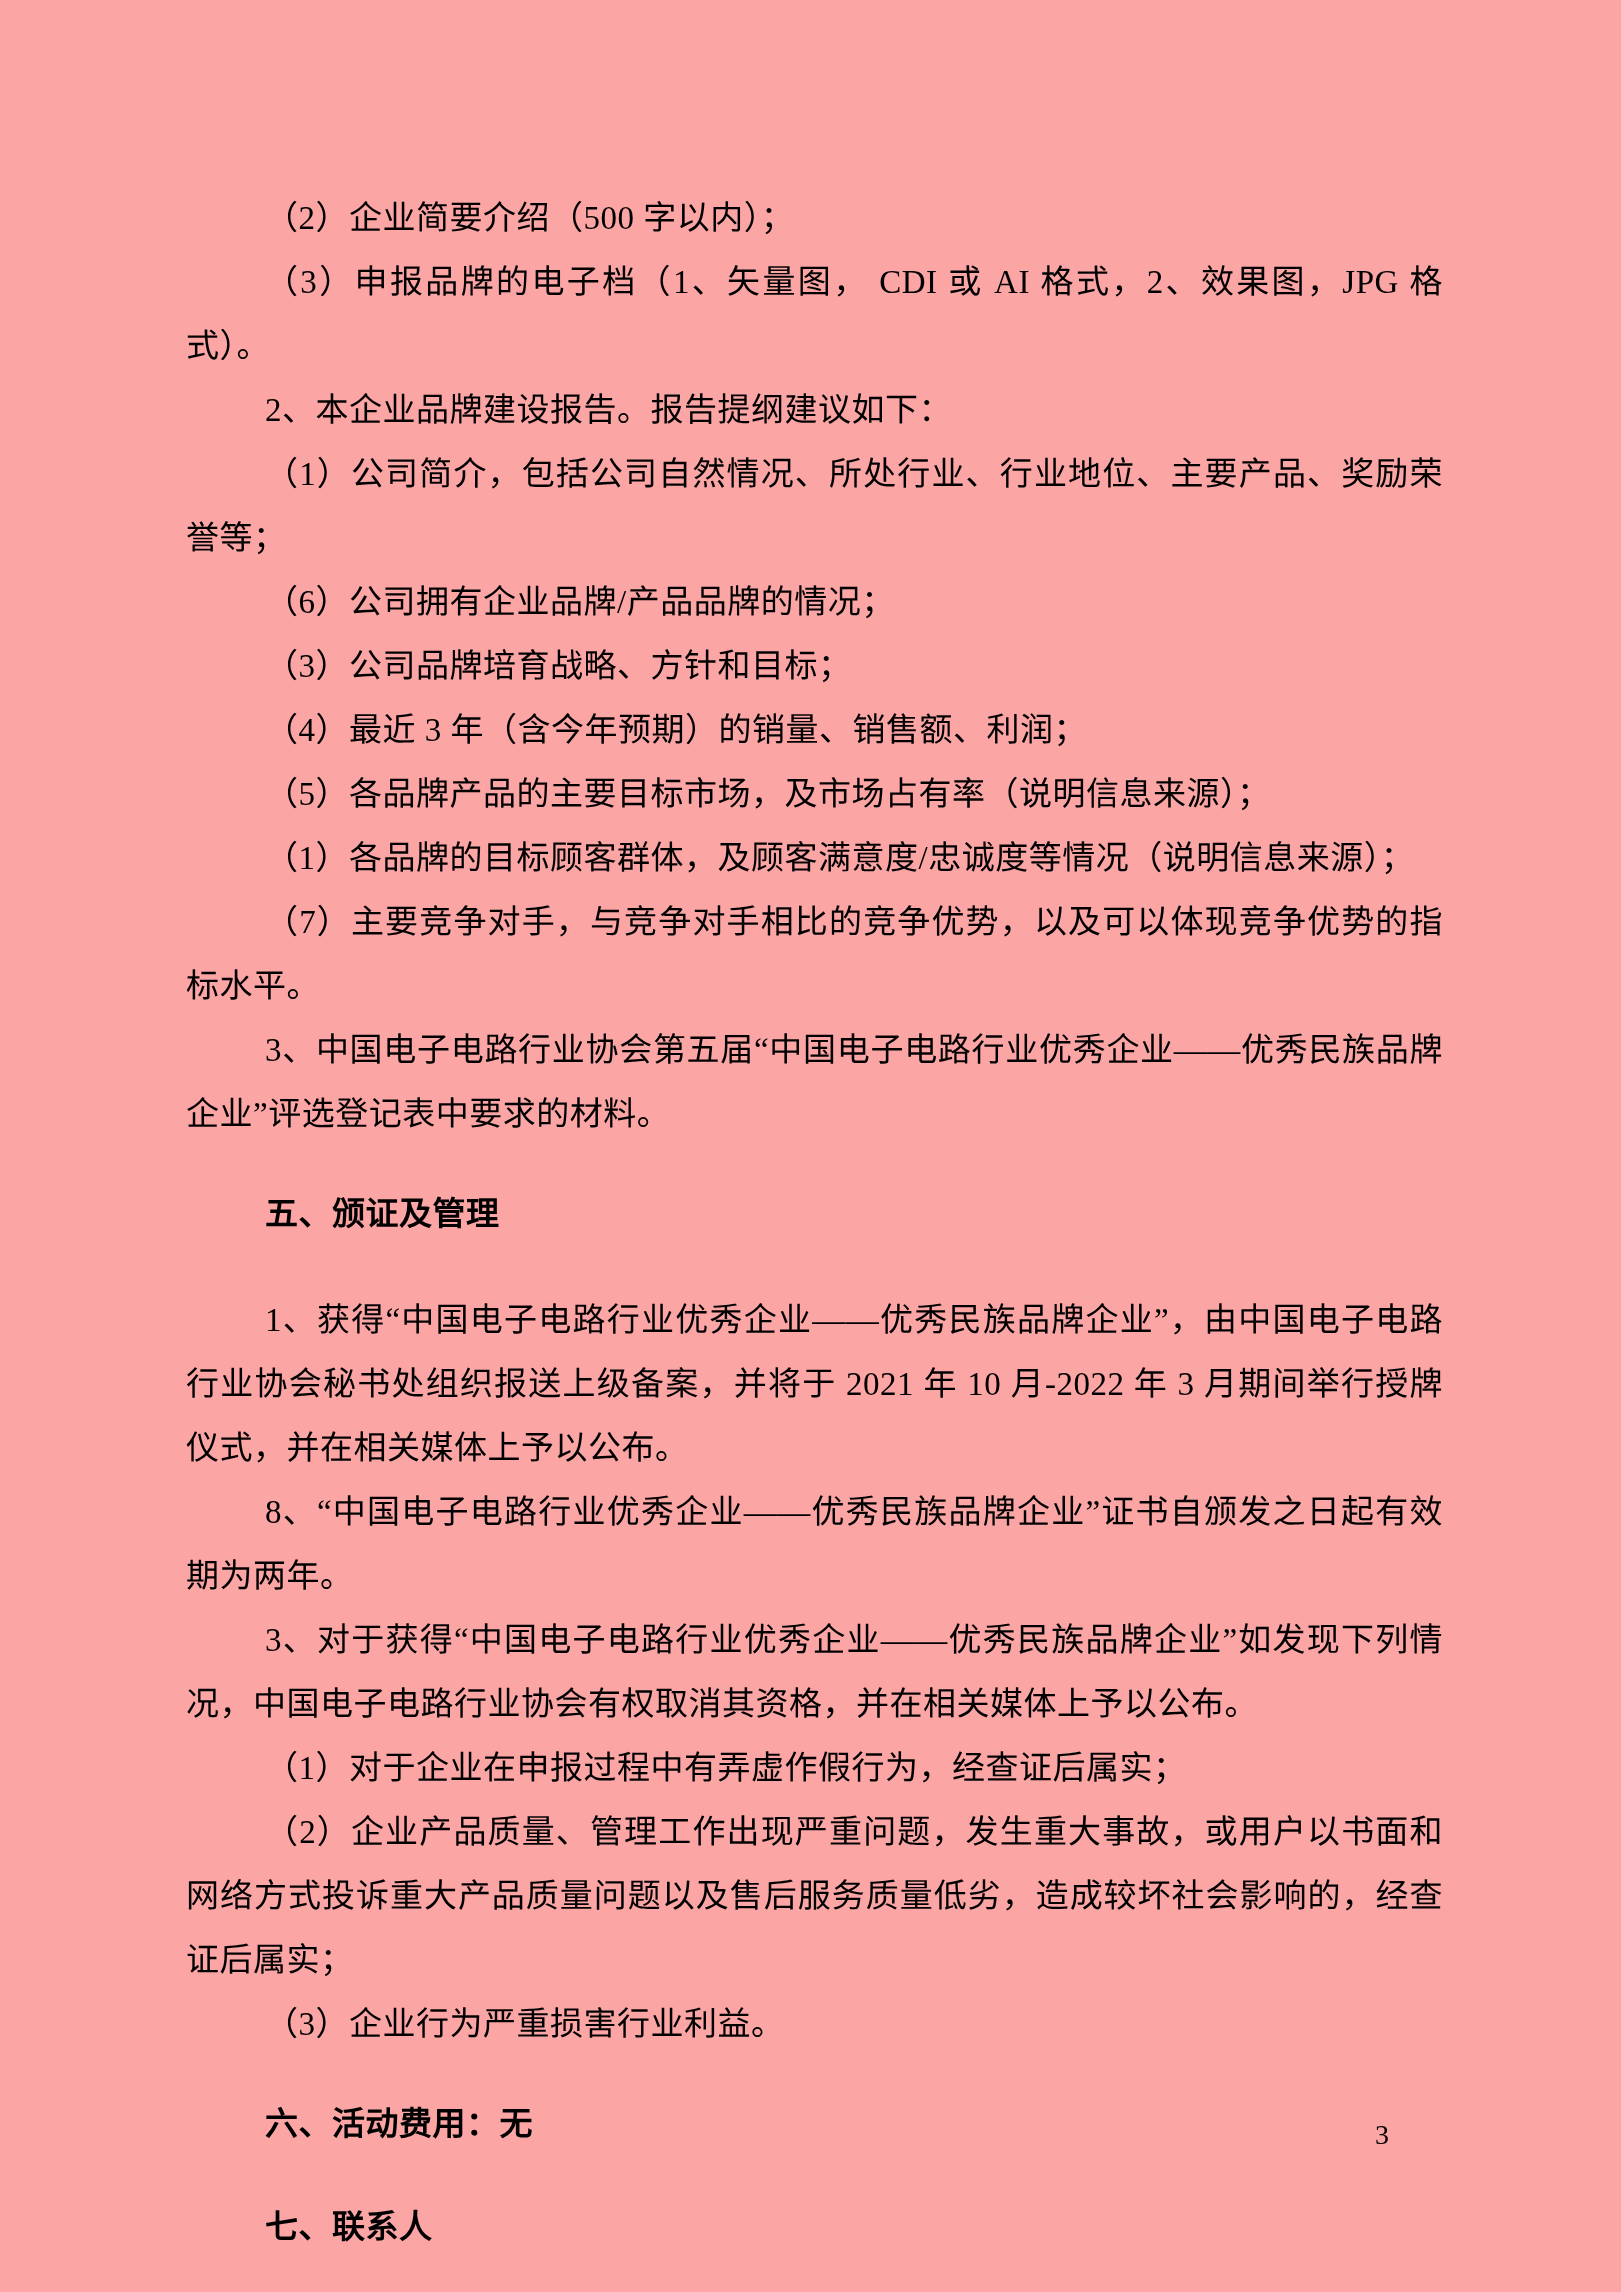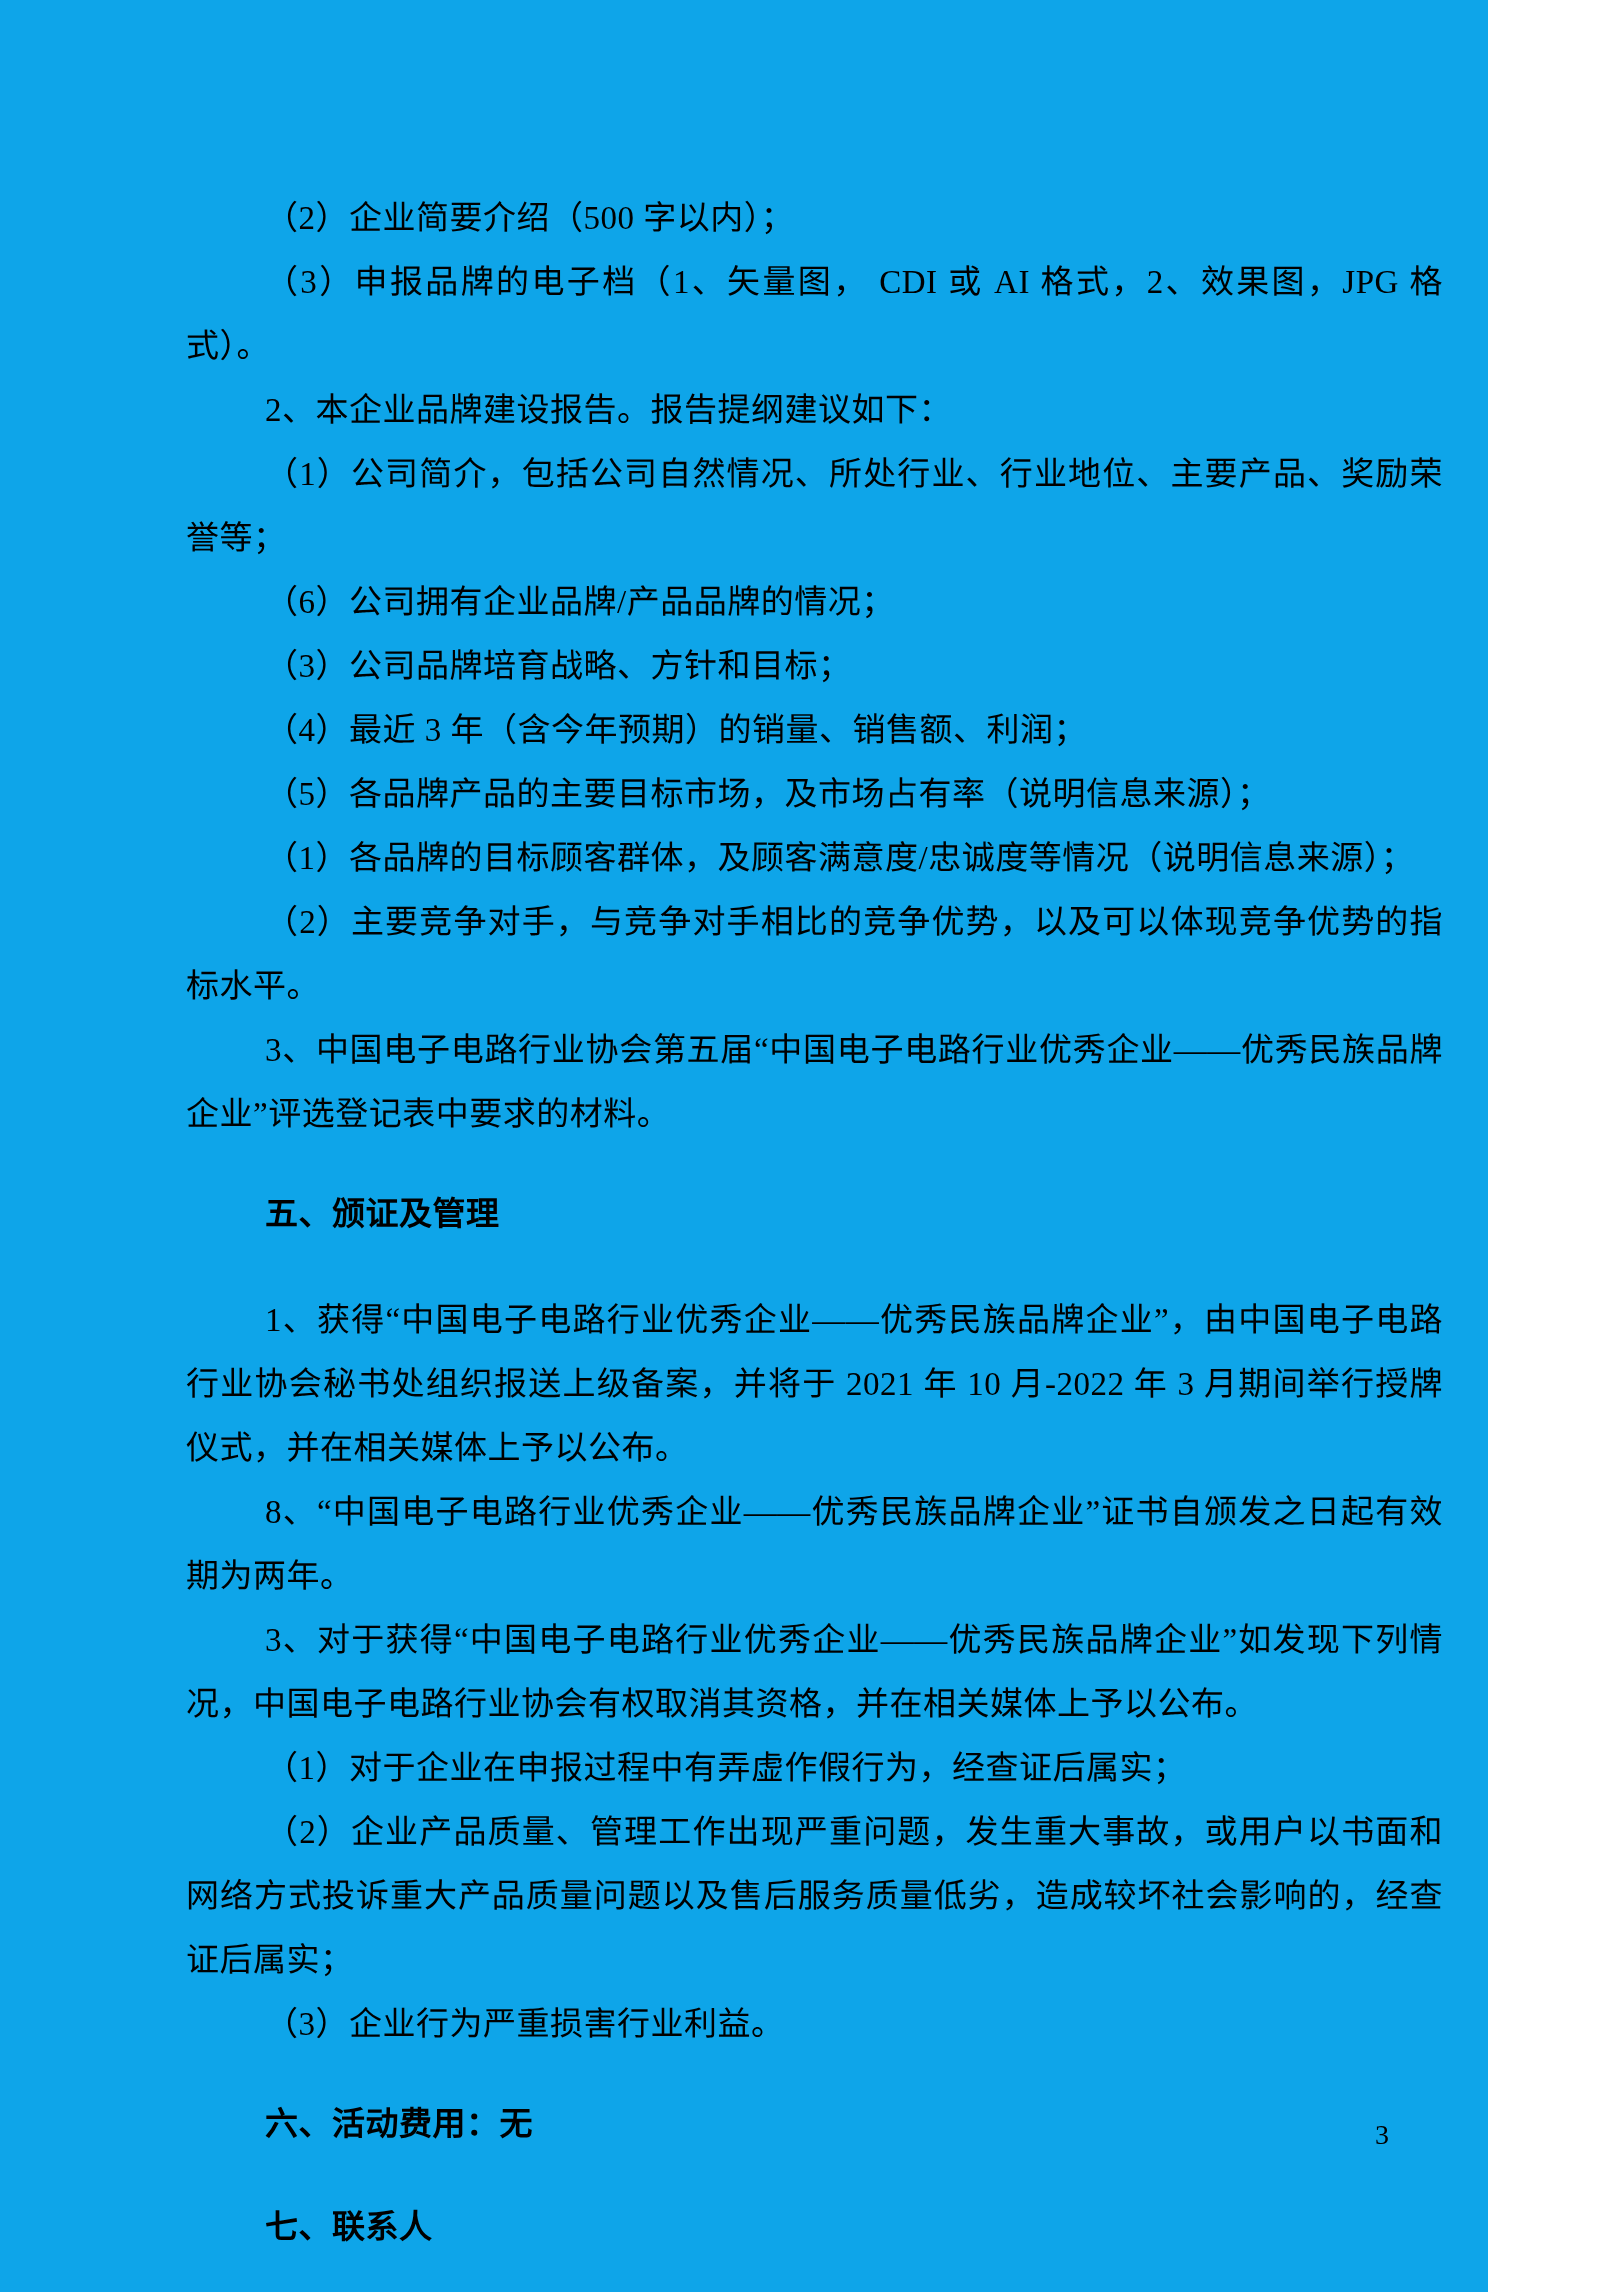--- a/index.html
+++ b/index.html
@@ -3,23 +3,23 @@
 <meta charset="utf-8">
 <title>Document Page</title>
 <style>
   html, body {
     margin: 0;
     padding: 0;
     background: #ffffff;
   }
   .page {
     position: relative;
-    width: 1488px;
+    width: 1621px;
     height: 2293px;
-    background: #0ea5e9;
+    background: #fca5a5;
     color: #000000;
     font-family: "Liberation Serif", "DejaVu Serif", serif;
     overflow: hidden;
   }
   .doc-content {
     position: absolute;
     left: 186px;
     top: 186px;
     width: 1257px;
   }
@@ -57,21 +57,21 @@
   <div class="doc-content">
       <p class="para">（2）企业简要介绍（500 字以内）；</p>
       <p class="para">（3）申报品牌的电子档（1、矢量图， CDI 或 AI 格式，2、效果图，JPG 格式）。</p>
       <p class="para">2、本企业品牌建设报告。报告提纲建议如下：</p>
       <p class="para">（1）公司简介，包括公司自然情况、所处行业、行业地位、主要产品、奖励荣誉等；</p>
       <p class="para">（6）公司拥有企业品牌/产品品牌的情况；</p>
       <p class="para">（3）公司品牌培育战略、方针和目标；</p>
       <p class="para">（4）最近 3 年（含今年预期）的销量、销售额、利润；</p>
       <p class="para">（5）各品牌产品的主要目标市场，及市场占有率（说明信息来源）；</p>
       <p class="para">（1）各品牌的目标顾客群体，及顾客满意度/忠诚度等情况（说明信息来源）；</p>
-      <p class="para">（2）主要竞争对手，与竞争对手相比的竞争优势，以及可以体现竞争优势的指标水平。</p>
+      <p class="para">（7）主要竞争对手，与竞争对手相比的竞争优势，以及可以体现竞争优势的指标水平。</p>
       <p class="para">3、中国电子电路行业协会第五届“中国电子电路行业优秀企业——优秀民族品牌企业”评选登记表中要求的材料。</p>
       <p class="heading">五、颁证及管理</p>
       <p class="para">1、获得“中国电子电路行业优秀企业——优秀民族品牌企业”，由中国电子电路行业协会秘书处组织报送上级备案，并将于 2021 年 10 月-2022 年 3 月期间举行授牌仪式，并在相关媒体上予以公布。</p>
       <p class="para">8、“中国电子电路行业优秀企业——优秀民族品牌企业”证书自颁发之日起有效期为两年。</p>
       <p class="para">3、对于获得“中国电子电路行业优秀企业——优秀民族品牌企业”如发现下列情况，中国电子电路行业协会有权取消其资格，并在相关媒体上予以公布。</p>
       <p class="para">（1）对于企业在申报过程中有弄虚作假行为，经查证后属实；</p>
       <p class="para">（2）企业产品质量、管理工作出现严重问题，发生重大事故，或用户以书面和网络方式投诉重大产品质量问题以及售后服务质量低劣，造成较坏社会影响的，经查证后属实；</p>
       <p class="para">（3）企业行为严重损害行业利益。</p>
       <p class="heading">六、活动费用：无</p>
       <p class="heading">七、联系人</p>

